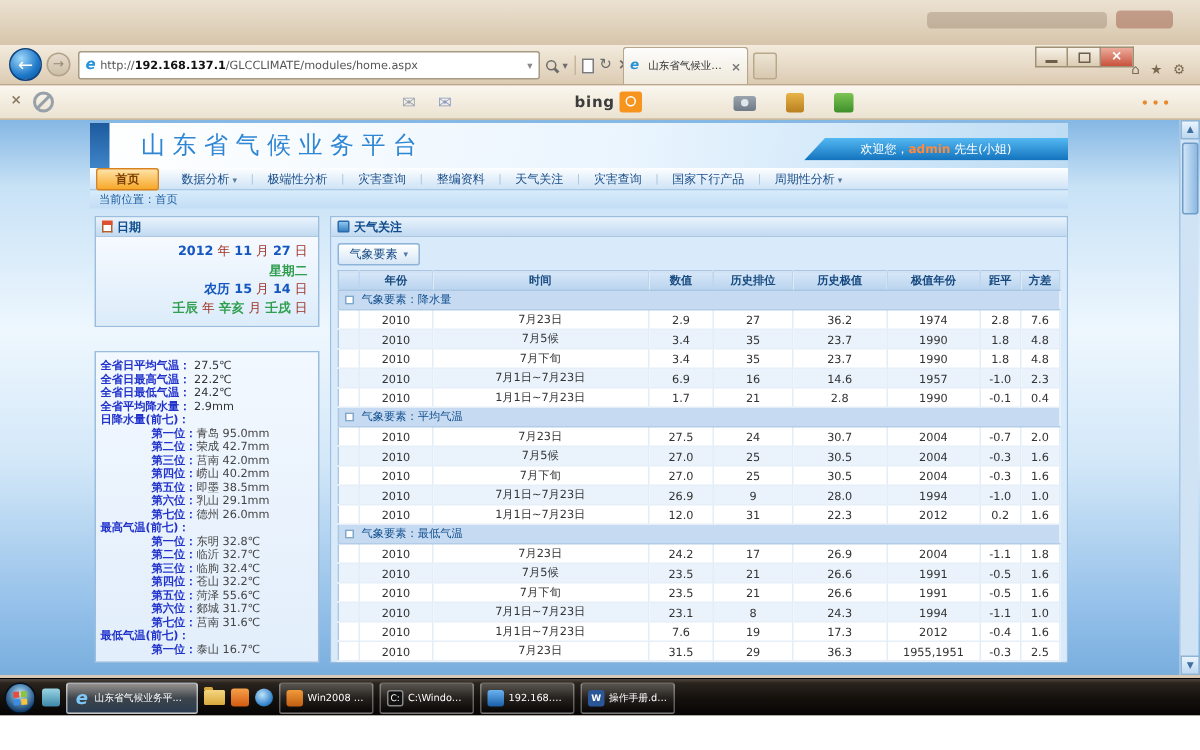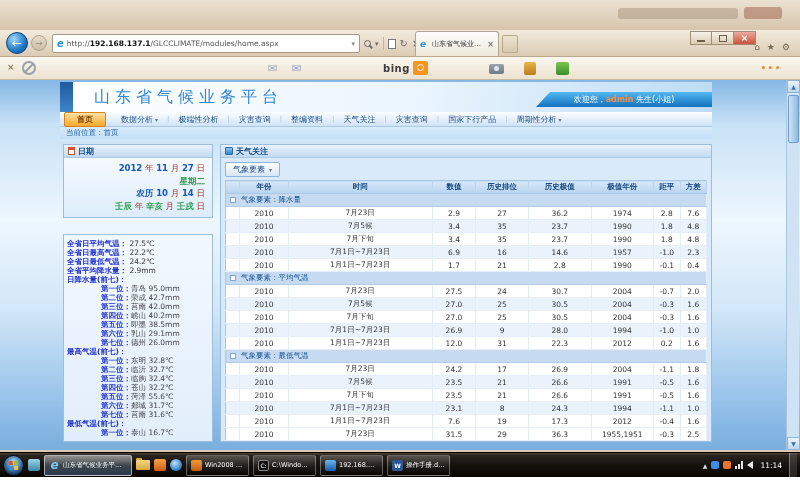--- a/index.html
+++ b/index.html
@@ -247,21 +247,21 @@
       <div class="body-row">
         <div class="sidebar">
           <div class="panel">
             <div class="panel-h">
               <span class="cal-icon"></span>
               <span>日期</span>
             </div>
             <div class="cal-body" id="cal-lines">
                 <div class="cal-line"><span class="c-blue">2012</span><span class="c-red"> 年 </span><span class="c-blue">11</span><span class="c-red"> 月 </span><span class="c-blue">27</span><span class="c-red"> 日</span></div>
                 <div class="cal-line"><span class="c-green">星期二</span></div>
-                <div class="cal-line"><span class="c-blue">农历 </span><span class="c-blue">10</span><span class="c-red"> 月 </span><span class="c-blue">14</span><span class="c-red"> 日</span></div>
+                <div class="cal-line"><span class="c-blue">农历 </span><span class="c-blue">15</span><span class="c-red"> 月 </span><span class="c-blue">14</span><span class="c-red"> 日</span></div>
                 <div class="cal-line"><span class="c-green">壬辰</span><span class="c-red"> 年 </span><span class="c-green">辛亥</span><span class="c-red"> 月 </span><span class="c-green">壬戌</span><span class="c-red"> 日</span></div>
               </div>
           </div>
           <div class="panel">
             <div class="wx-body" id="wx-body">
                 <div class="stat-line"><span class="lbl">全省日平均气温：</span><span class="val"> 27.5℃</span></div>
                 <div class="stat-line"><span class="lbl">全省日最高气温：</span><span class="val"> 22.2℃</span></div>
                 <div class="stat-line"><span class="lbl">全省日最低气温：</span><span class="val"> 24.2℃</span></div>
                 <div class="stat-line"><span class="lbl">全省平均降水量：</span><span class="val"> 2.9mm</span></div>
                 <div class="sec-title">日降水量(前七)：</div>
@@ -547,27 +547,14 @@
         </div>
         <div class="task-btn rdp">
           <span class="t-ic rdp-g"></span>
           <span class="t-label">192.168.58.99...</span>
         </div>
         <div class="task-btn word">
           <span class="t-ic word-g">W</span>
           <span class="t-label">操作手册.docx...</span>
         </div>
       </span>
-    <div class="tray">
-      <span class="tray-chev">▲</span>
-      <span class="tray-dot td-blue"></span>
-      <span class="tray-dot td-orange"></span>
-      <span class="net-bars">
-          <i></i>
-          <i></i>
-          <i></i>
-        </span>
-      <span class="vol-ic"></span>
-      <span class="clock">11:14</span>
-      <span class="show-desktop"></span>
-    </div>
   </div>
 </div>
 
 </body></html>

